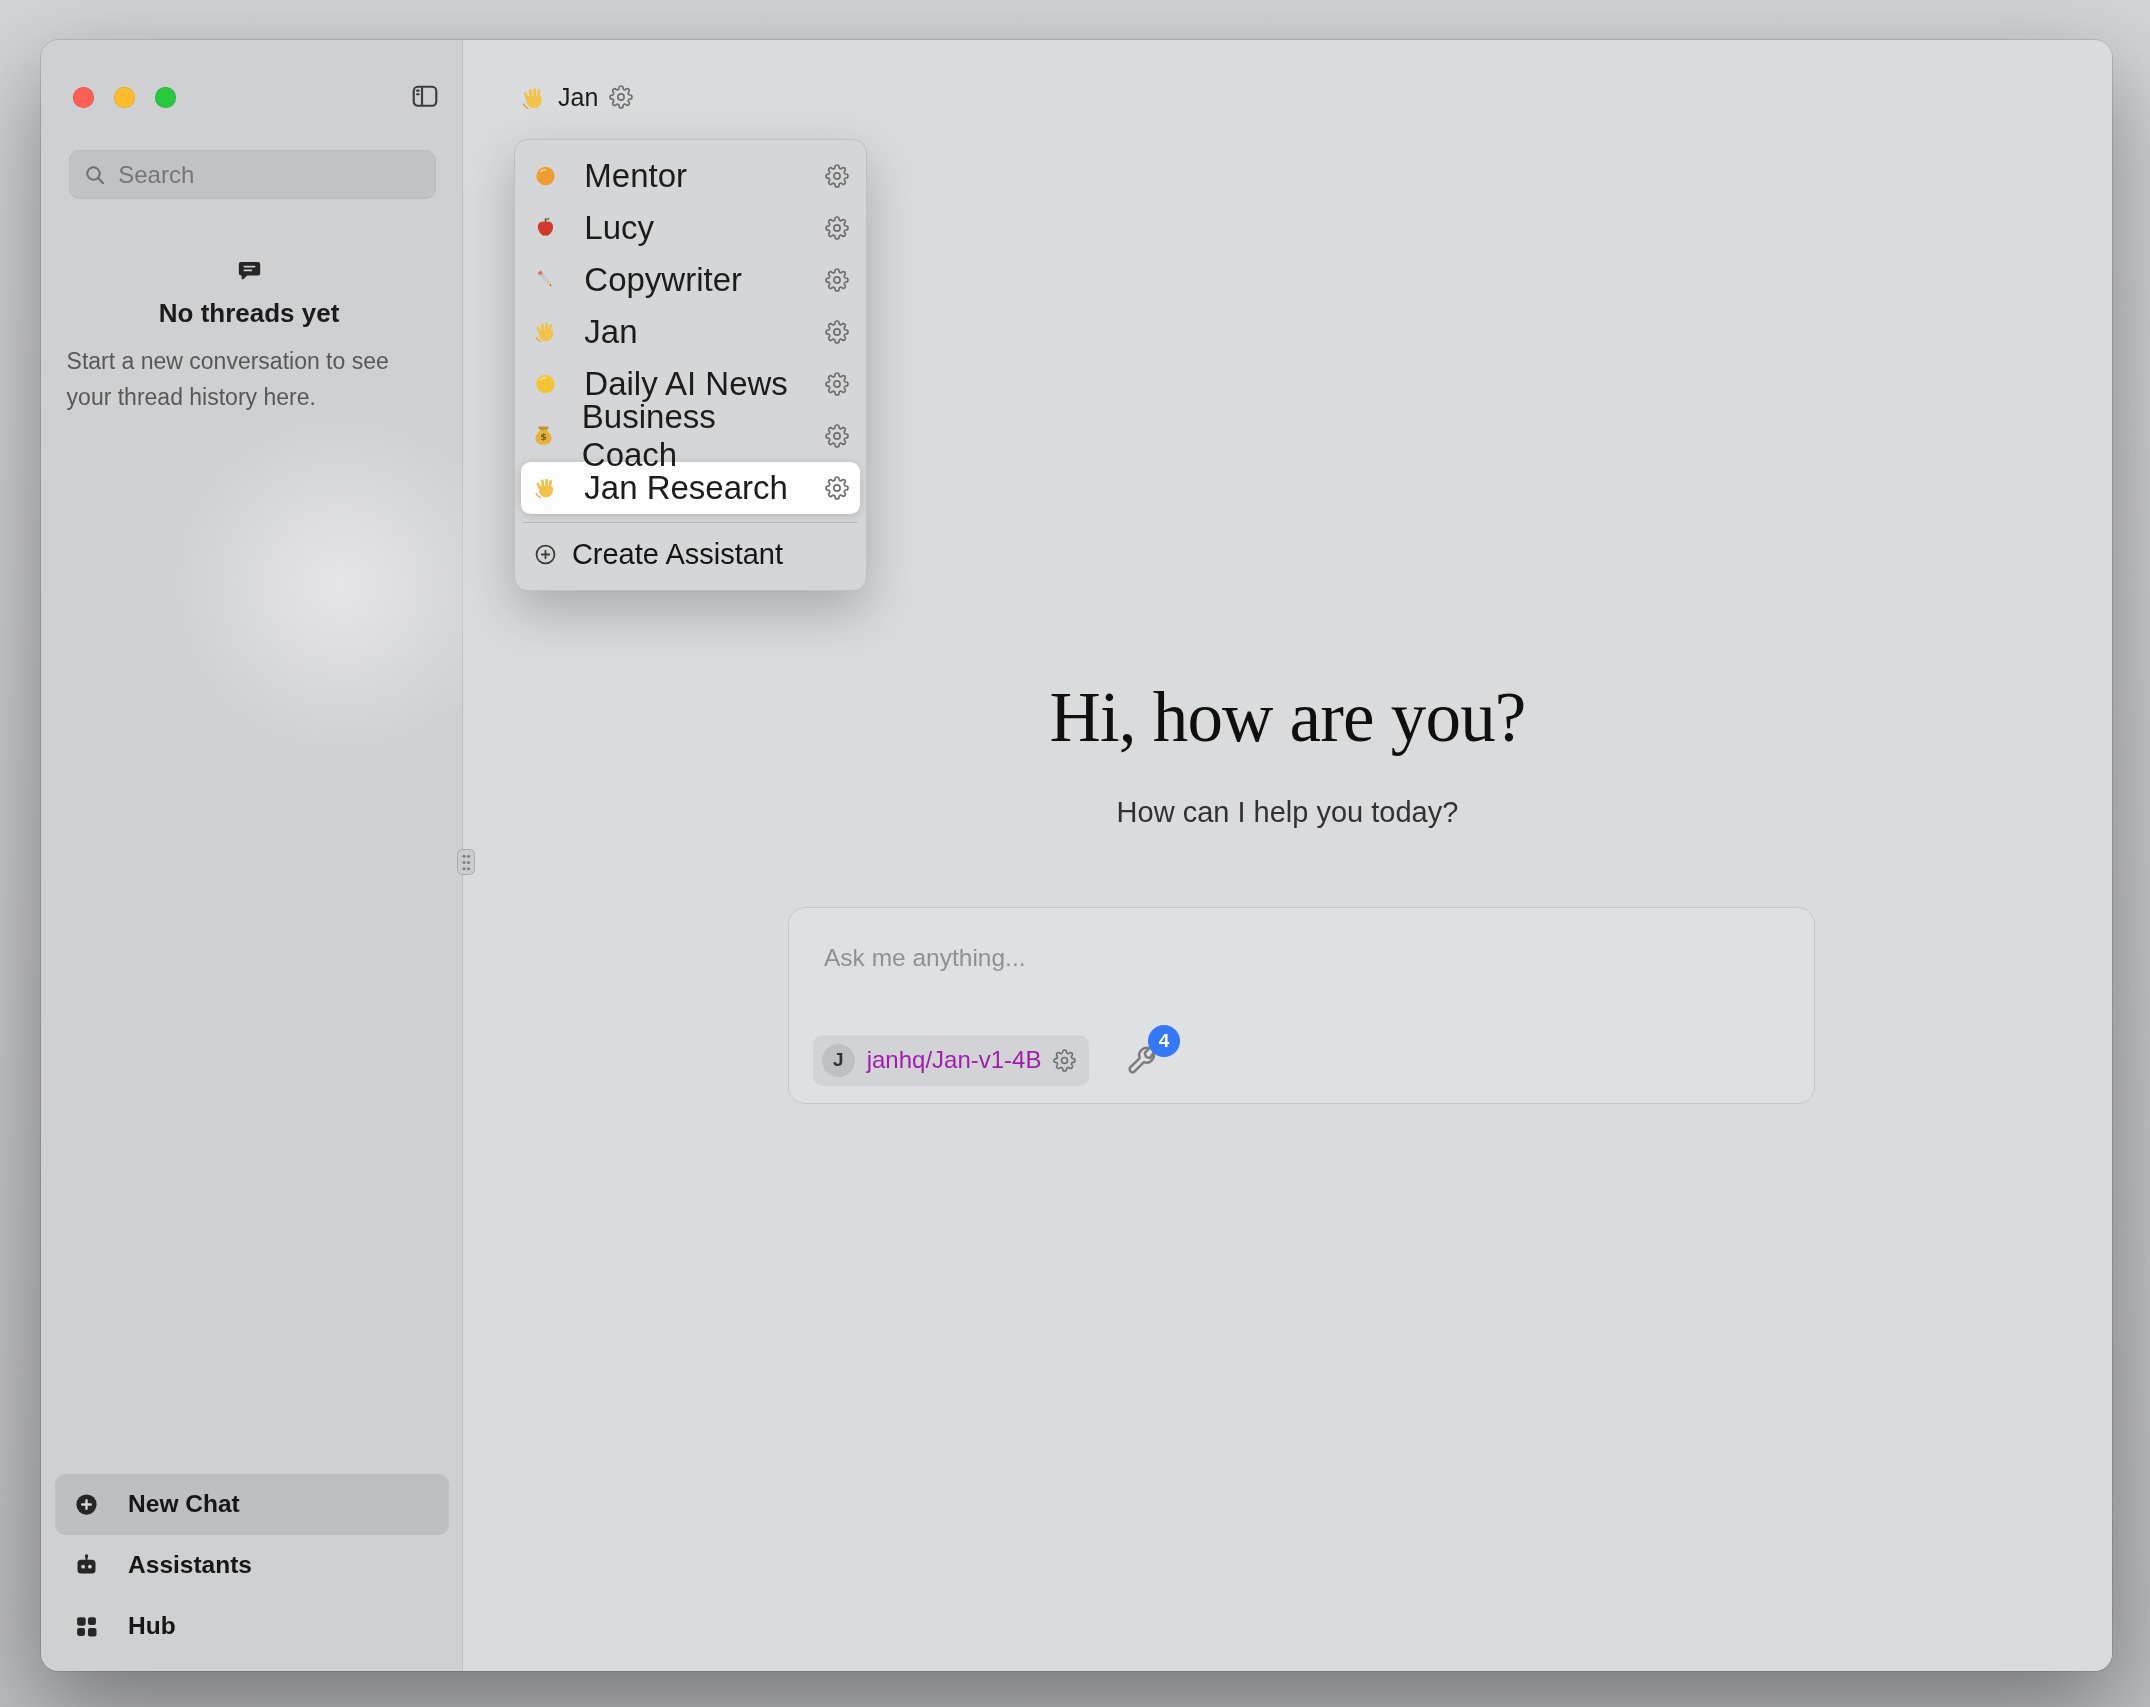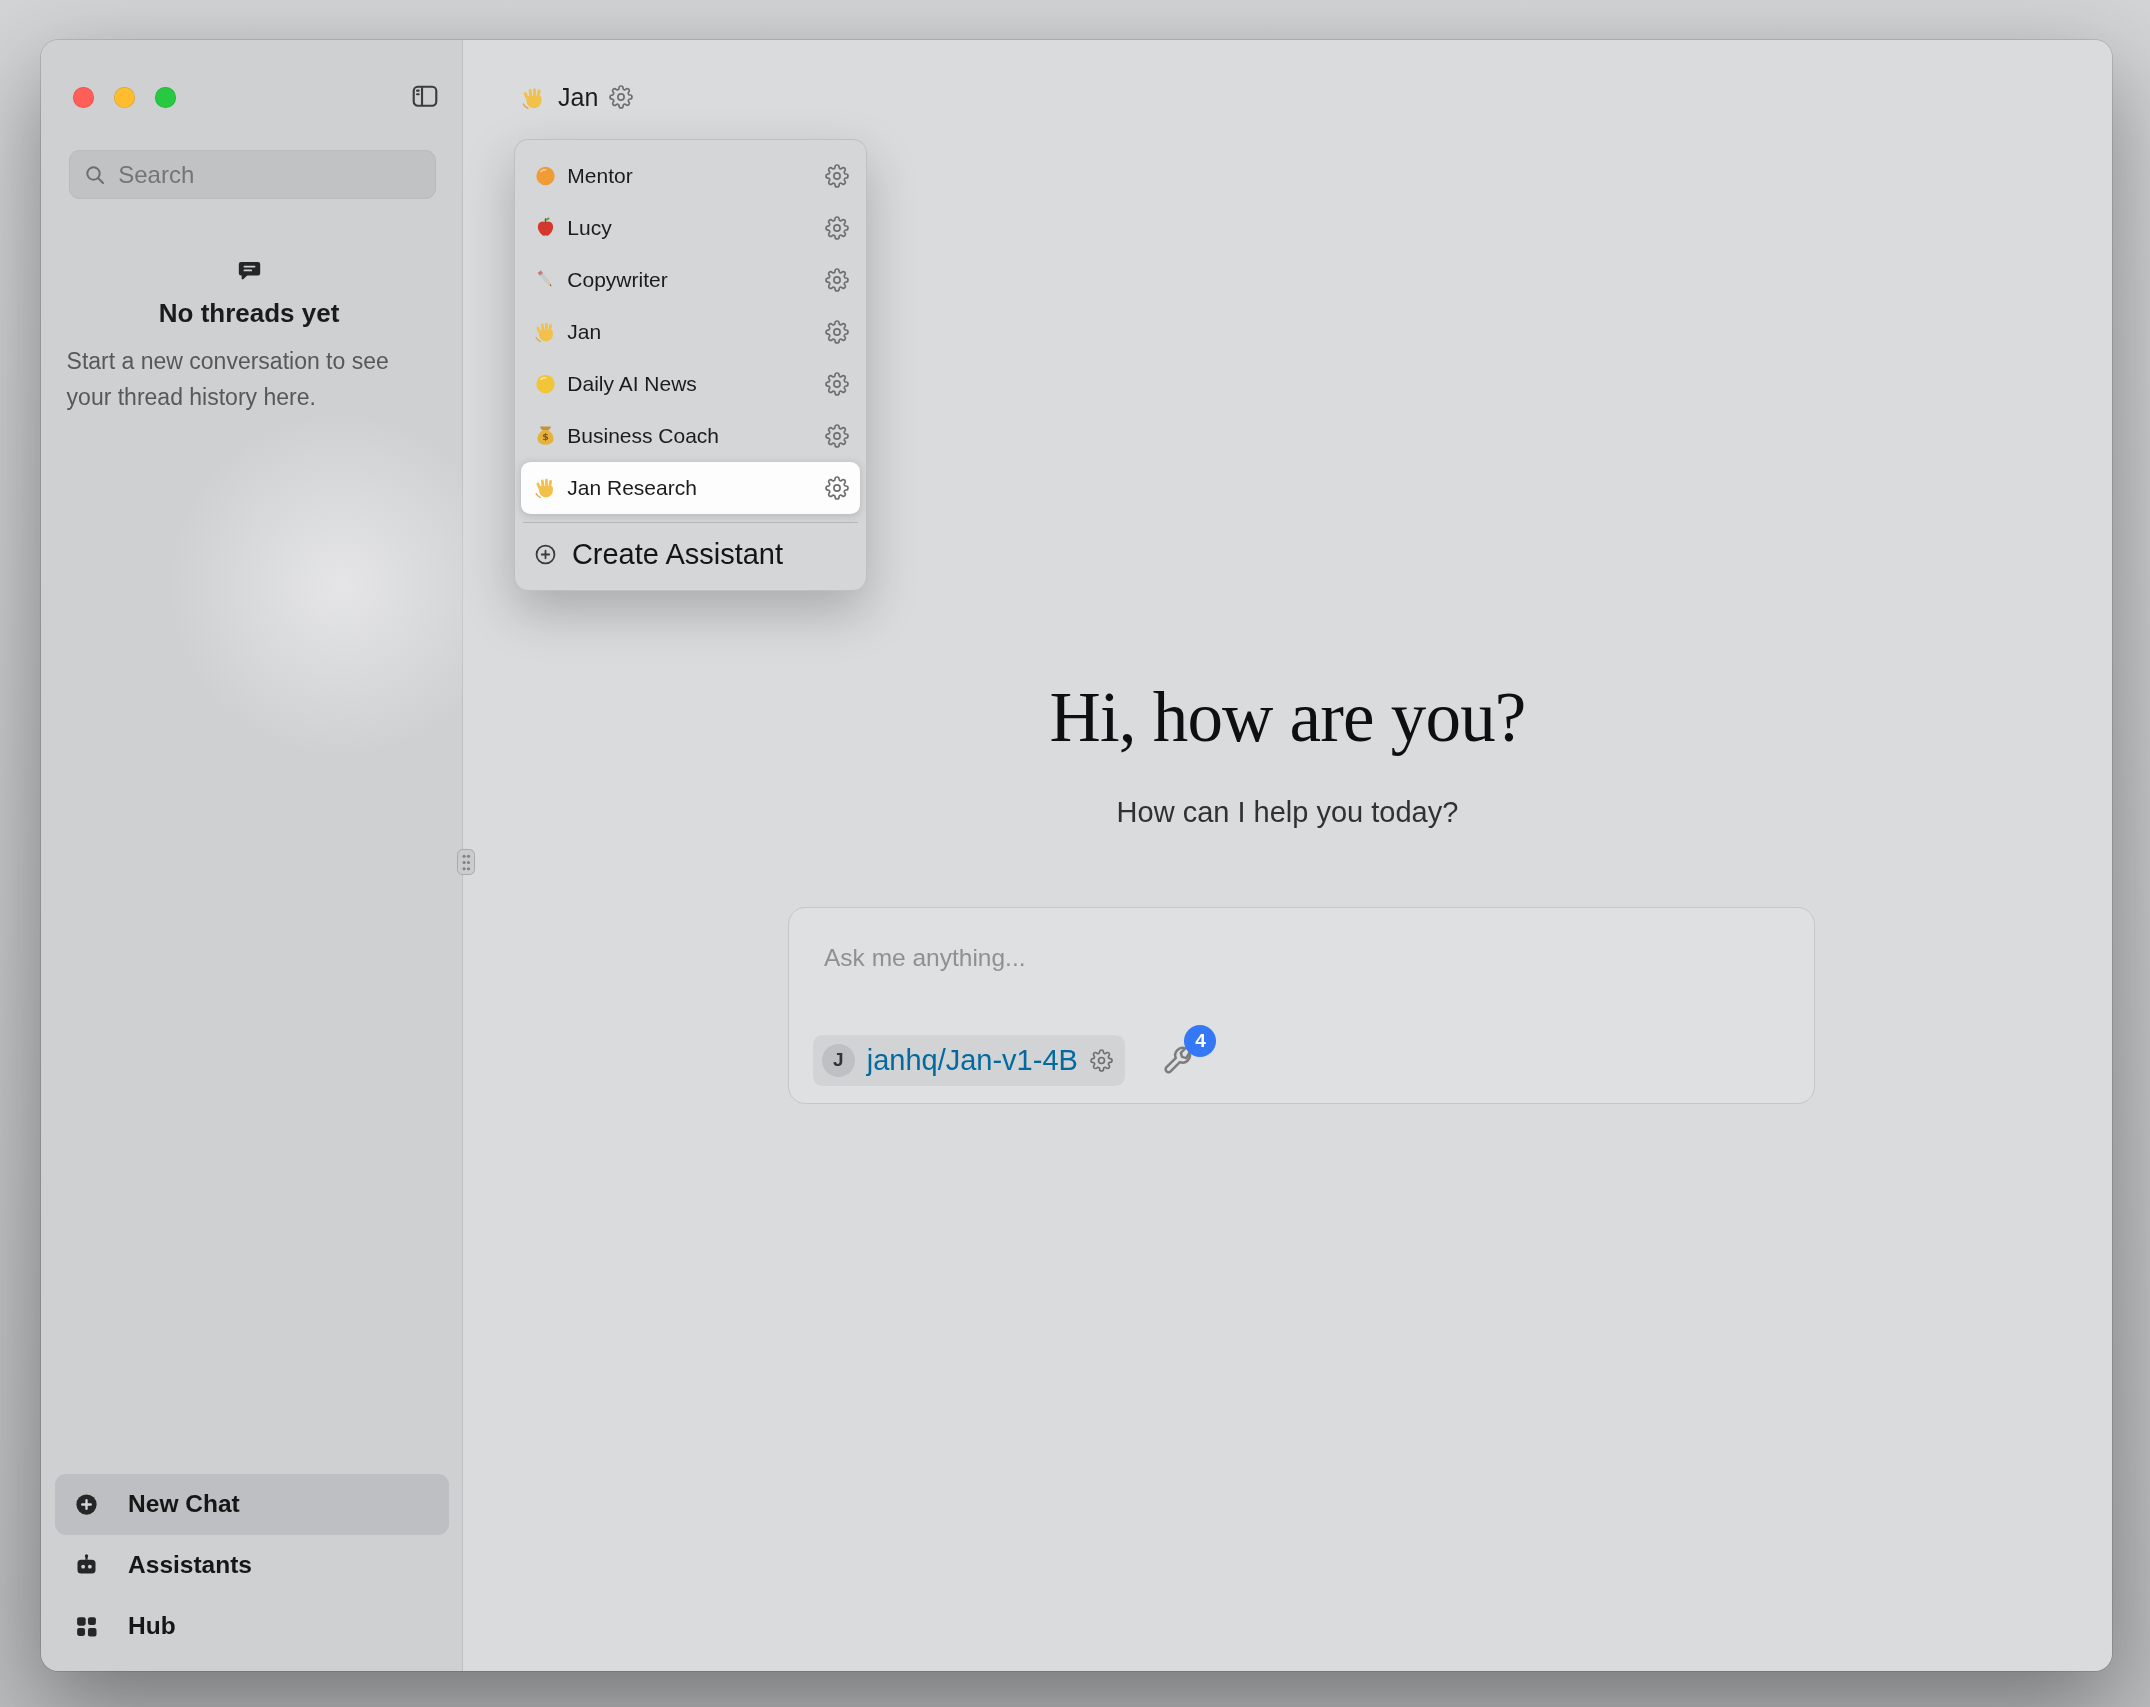--- a/index.html
+++ b/index.html
@@ -77,23 +77,23 @@
   .gear { color: #6f6f6f; }
 
   
   .menu {
     position: absolute; left: 51px; top: 99px; width: 353px; z-index: 5;
     background: #d5d6d8; border: 0.8px solid rgba(0,0,0,.10); border-radius: 14.2px;
     padding: 9.5px 6.3px 8px;
     box-shadow: 0 20.6px 51px rgba(0,0,0,.22);
   }
   .menu-item {
-    height: 52px; display: flex; align-items: center; gap: 8px;
+    height: 52px; display: flex; align-items: center; gap: 25px;
     padding: 0 11px 0 9.5px; border-radius: 9.5px;
-    font-size: 21px; color: #1c1c1c; justify-content: flex-end;
+    font-size: 33px; color: #1c1c1c; justify-content: flex-end;
   }
   .menu-item.active { background: #fdfdfd; box-shadow: 0 1.6px 8px rgba(0,0,0,.15); }
   .mi-icon { width: 28.5px; display: flex; justify-content: center; }
   .mi-gear { margin-left: auto; display: flex; }
   .menu-divider { height: 0.8px; background: rgba(0,0,0,.14); margin: 8px 1.6px 4.7px; }
   .menu-create {
     height: 55px; display: flex; align-items: center; gap: 12.6px;
     padding: 0 9.5px; font-size: 29px; font-weight: 500; color: #141414;
   }
   .menu-create .mi-icon { color: #3a3a3a; }
@@ -115,21 +115,21 @@
   .composer-row { position: absolute; left: 24px; bottom: 17.4px; display: flex; align-items: center; gap: 36px; }
   .model-pill {
     height: 51px; border-radius: 9.5px; background: #d2d3d5;
     display: flex; align-items: center; gap: 12px; padding: 0 12.6px 0 8.7px;
   }
   .model-avatar {
     width: 33px; height: 33px; border-radius: 50%; background: #bfc0c3;
     display: flex; align-items: center; justify-content: center;
     font-size: 19px; font-weight: 700; color: #333335;
   }
-  .model-name { font-size: 29px; font-weight: 500; color: #0369a1; }
+  .model-name { font-size: 24px; font-weight: 500; color: #a21caf; }
   .tools { position: relative; color: #7c7c7e; }
   .badge {
     position: absolute; top: -19px; right: -22px;
     min-width: 32px; height: 32px; border-radius: 16px;
     background: #3478f6; color: #fff; font-size: 19px; font-weight: 600;
     display: flex; align-items: center; justify-content: center;
   }
 
   
   .drag-handle {

